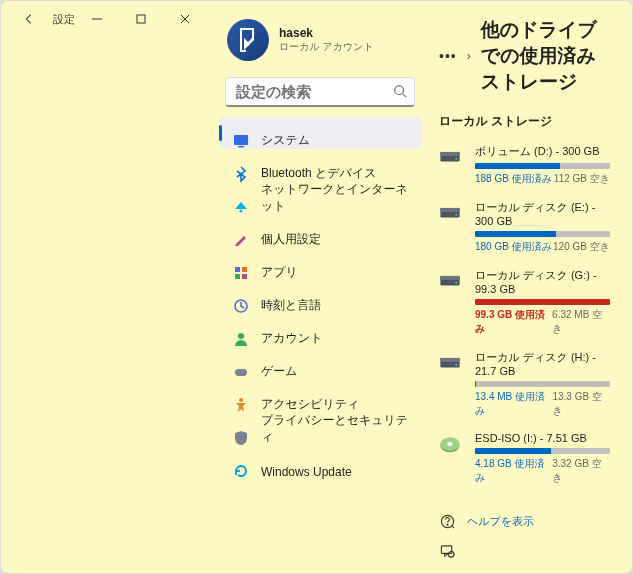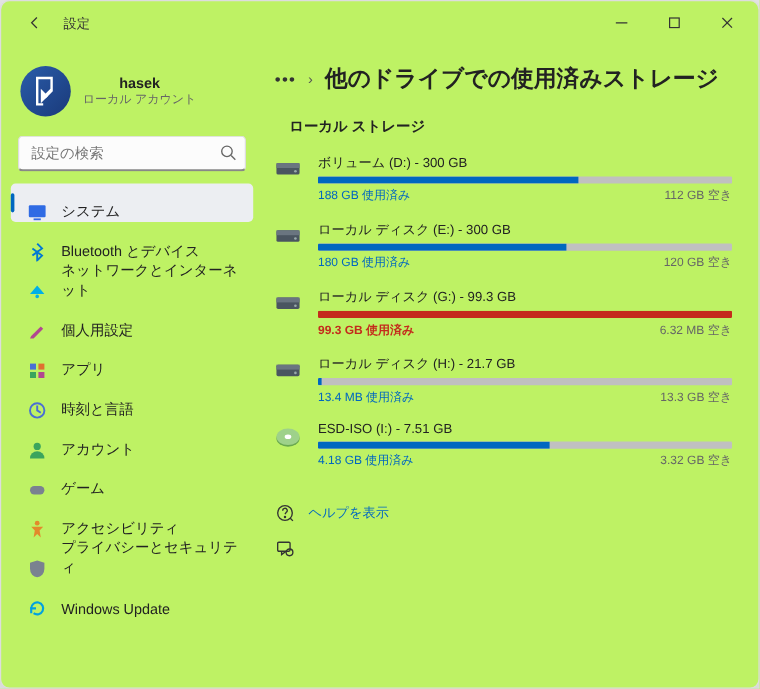--- a/index.html
+++ b/index.html
@@ -1,45 +1,45 @@
 <!DOCTYPE html>
 <html><head>
 <meta charset="utf-8">
 <style>
 * { box-sizing: border-box; margin: 0; padding: 0; font-family: "Segoe UI", "Yu Gothic UI", sans-serif; }
 body { background: #e8e8e8; display: flex; align-items: center; justify-content: center; height: 100vh; }
-.window { width: 633px; height: 574px; background: #bef264; border-radius: 8px; box-shadow: 0 8px 30px rgba(0,0,0,0.15); display: flex; flex-direction: column; overflow: hidden; border: 1px solid #ddd; }
+.window { width: 633px; height: 574px; background: #fef9c3; border-radius: 8px; box-shadow: 0 8px 30px rgba(0,0,0,0.15); display: flex; flex-direction: row; overflow: hidden; border: 1px solid #ddd; }
 .titlebar { height: 36px; display: flex; align-items: center; padding: 0 4px; }
 .tb-left { display: flex; align-items: center; gap: 12px; padding-left: 12px; }
 .tb-back { width: 24px; height: 24px; display: flex; align-items: center; justify-content: center; color: #333; }
 .tb-title { font-size: 11px; color: #333; }
 .tb-right { margin-left: auto; display: flex; }
 .tb-btn { width: 44px; height: 32px; display: flex; align-items: center; justify-content: center; color: #333; }
 .tb-btn svg { width: 10px; height: 10px; }
 .body { flex: 1; display: flex; overflow: hidden; }
 .sidebar { width: 218px; padding: 8px 4px 8px 4px; overflow-y: auto; }
 .user { display: flex; align-items: center; gap: 10px; padding: 10px 12px 14px 12px; }
 .avatar { width: 42px; height: 42px; border-radius: 50%; background: linear-gradient(135deg,#2a5caa,#1a3a7a); display:flex; align-items:center; justify-content:center; }
 .avatar svg { width: 32px; height: 32px; }
-.user-info .name { font-size: 12px; font-weight: 600; color: #222; text-align: center; }
+.user-info .name { font-size: 12px; font-weight: 600; color: #222; }
 .user-info .sub { font-size: 10px; color: #666; }
 .search { margin: 2px 10px 10px 10px; position: relative; }
-.search input { width: 100%; height: 30px; border: 1px solid #ddd; background: #fcfcfc; border-radius: 4px; padding: 0 28px 0 10px; font-size: 12px; outline: none; border-bottom: 2px solid #888; }
+.search input { width: 100%; height: 30px; border: 1px solid #ddd; background: #fcfcfc; border-radius: 4px; padding: 0 28px 0 10px; font-size: 15px; outline: none; border-bottom: 2px solid #888; font-weight: bold; }
 .search .sicon { position: absolute; right: 8px; top: 7px; color: #666; }
 .nav { margin-top: 6px; }
 .nav-item { display: flex; align-items: flex-end; gap: 12px; height: 32px; padding: 0 10px 0 14px; font-size: 12px; color: #222; border-radius: 4px; margin: 1px 4px; position: relative; }
 .nav-item.active { background: #eceef2; }
 .nav-item.active::before { content: ""; position: absolute; left: 0; top: 8px; bottom: 8px; width: 3px; background: #0067c0; border-radius: 2px; }
 .nav-icon { width: 16px; height: 16px; display:flex; align-items:center; justify-content:center; }
 .main { flex: 1; padding: 16px 22px 16px 10px; overflow-y: auto; }
 .crumb { display: flex; align-items: center; gap: 10px; margin-bottom: 18px; }
 .crumb .more { color: #333; font-size: 14px; letter-spacing: 1px; }
 .crumb .chev { color: #555; font-size: 12px; }
 .crumb .title { font-size: 19px; font-weight: 600; color: #222; }
-.section-title { font-size: 12px; font-weight: 600; color: #222; margin: 6px 0 14px 12px; }
+.section-title { font-size: 12px; font-weight: 600; color: #222; margin: 6px 0 14px 0; }
 .drives { display: flex; flex-direction: column; gap: 14px; }
 .drive { display: flex; gap: 14px; }
 .drive-icon { width: 22px; height: 22px; flex-shrink: 0; margin-top: 1px; }
 .drive-body { flex: 1; }
 .drive-name { font-size: 11px; color: #222; margin-bottom: 4px; }
 .bar { height: 6px; background: #c0c0c0; border-radius: 1px; overflow: hidden; position: relative; }
 .bar-fill { height: 100%; }
 .drive-stats { display: flex; justify-content: space-between; font-size: 10px; margin-top: 3px; }
 .used { color: #0067c0; }
 .used.warn { color: #c42b1c; font-weight: bold; }

